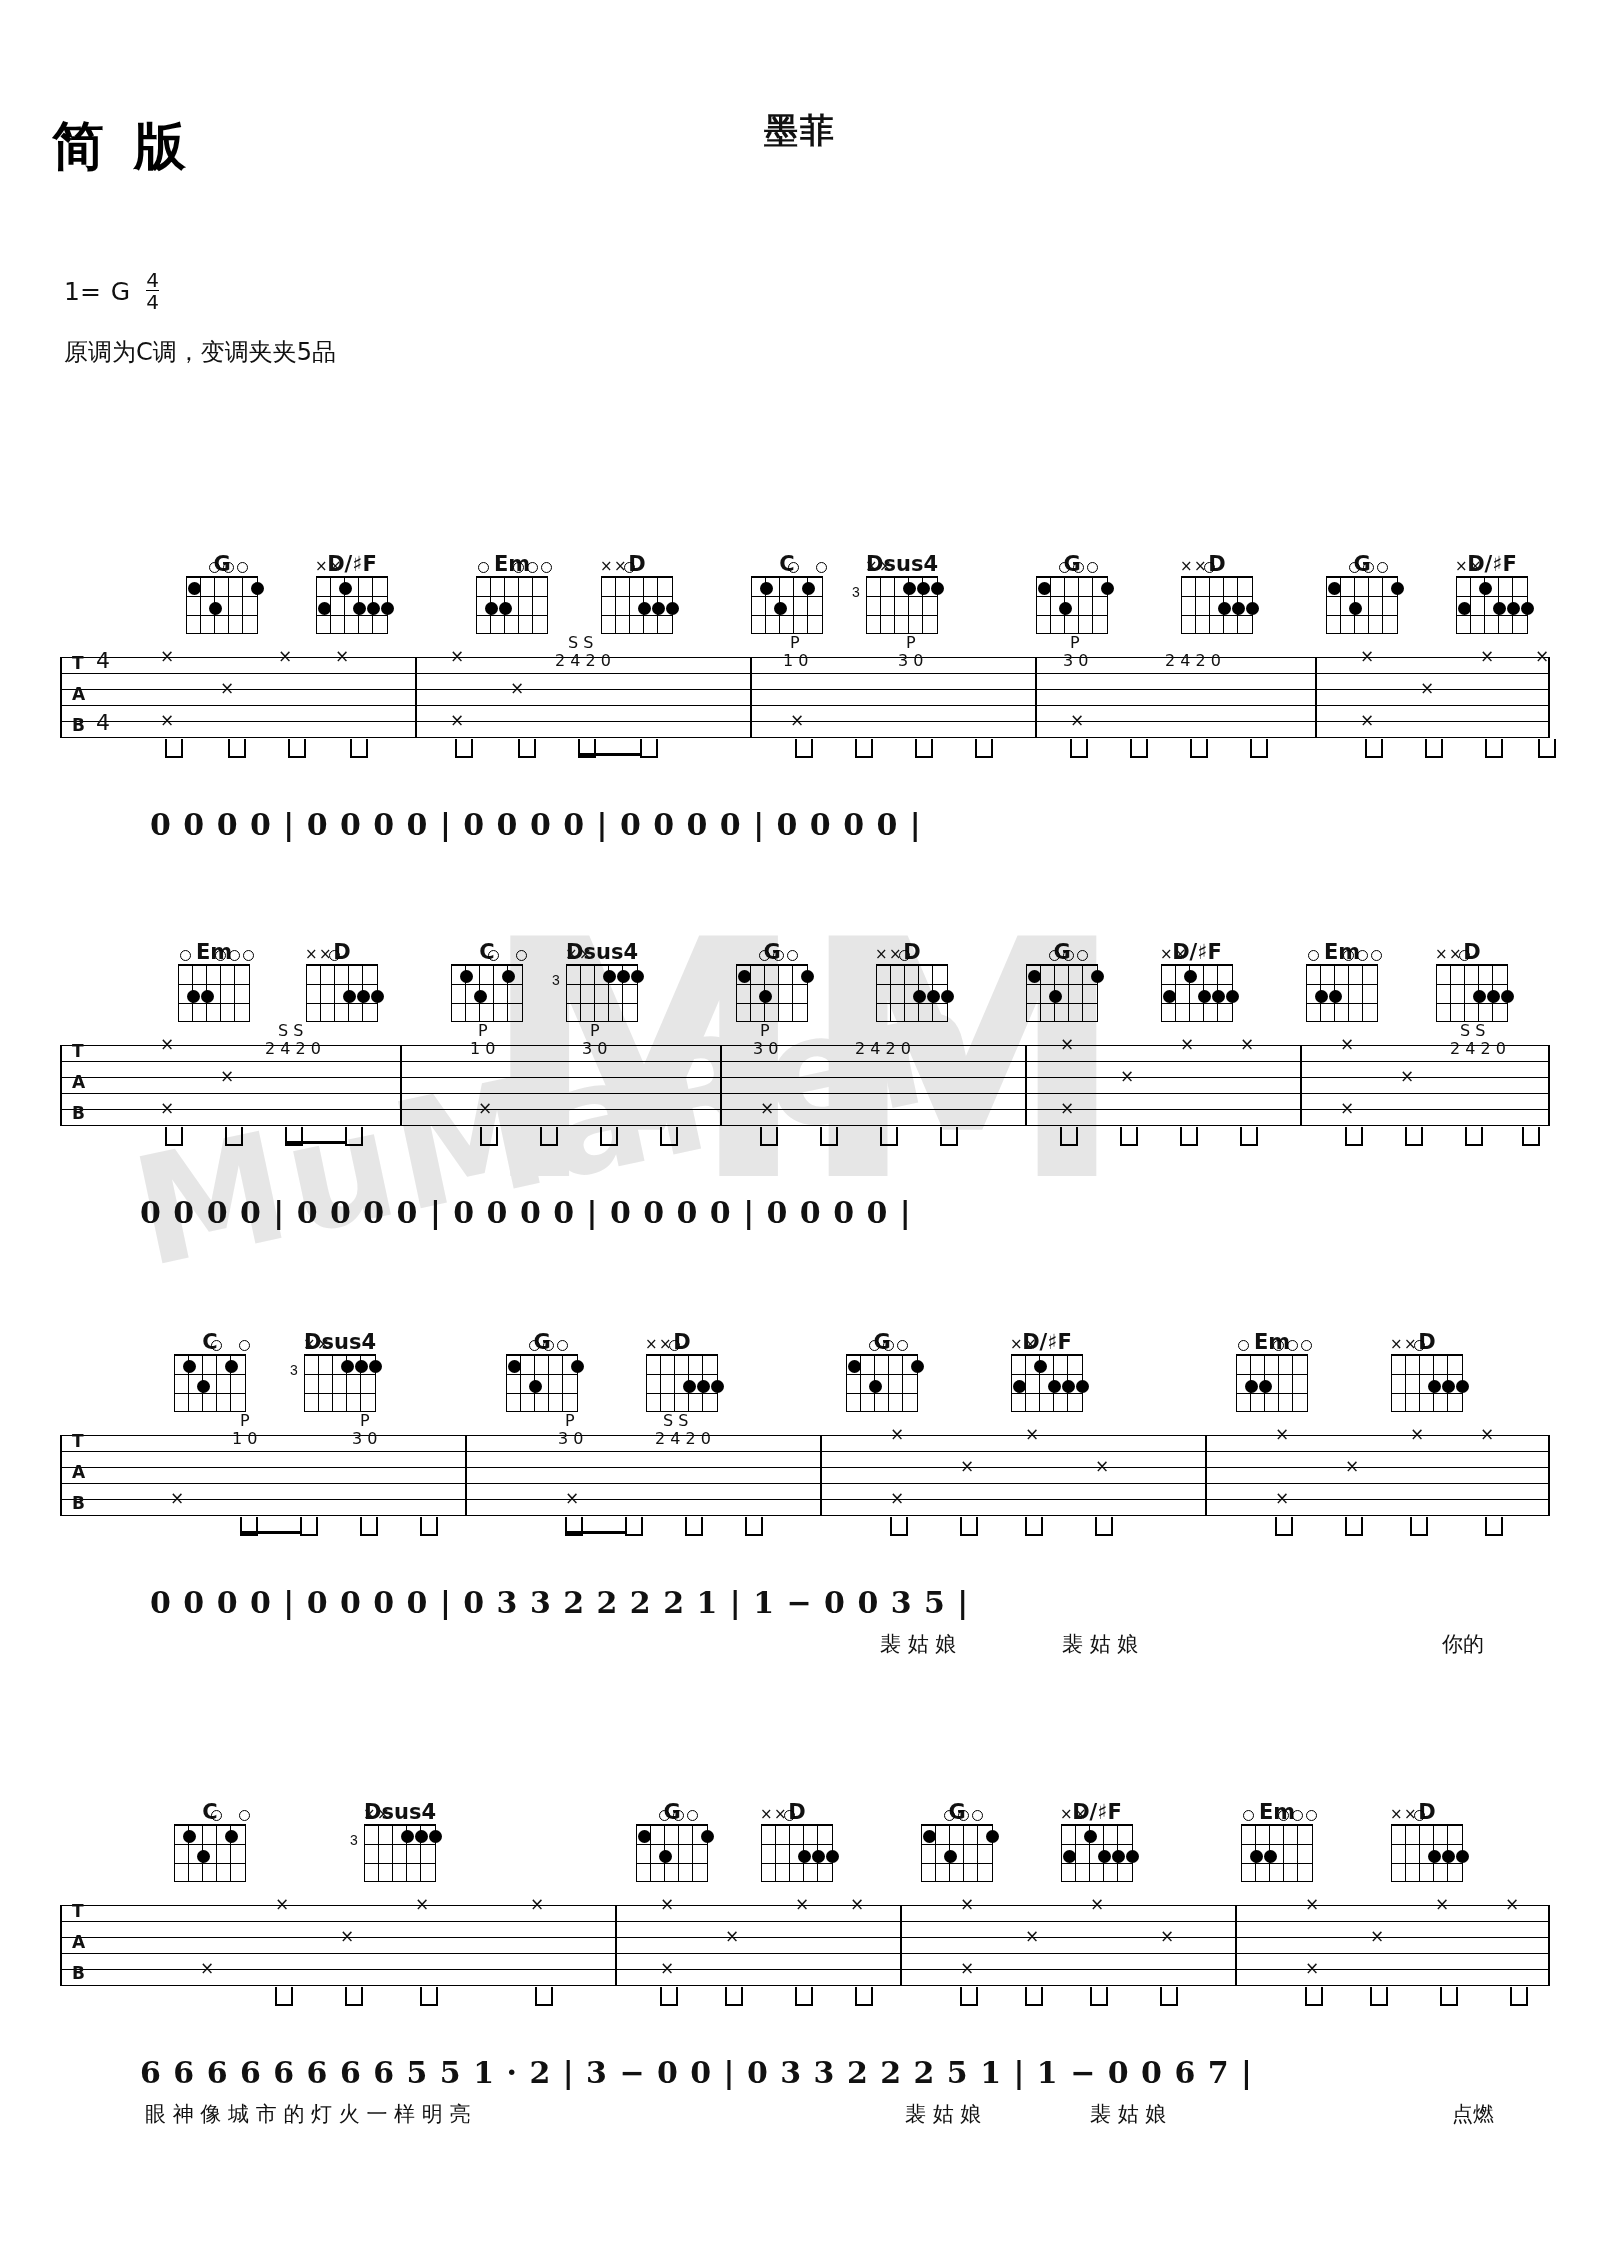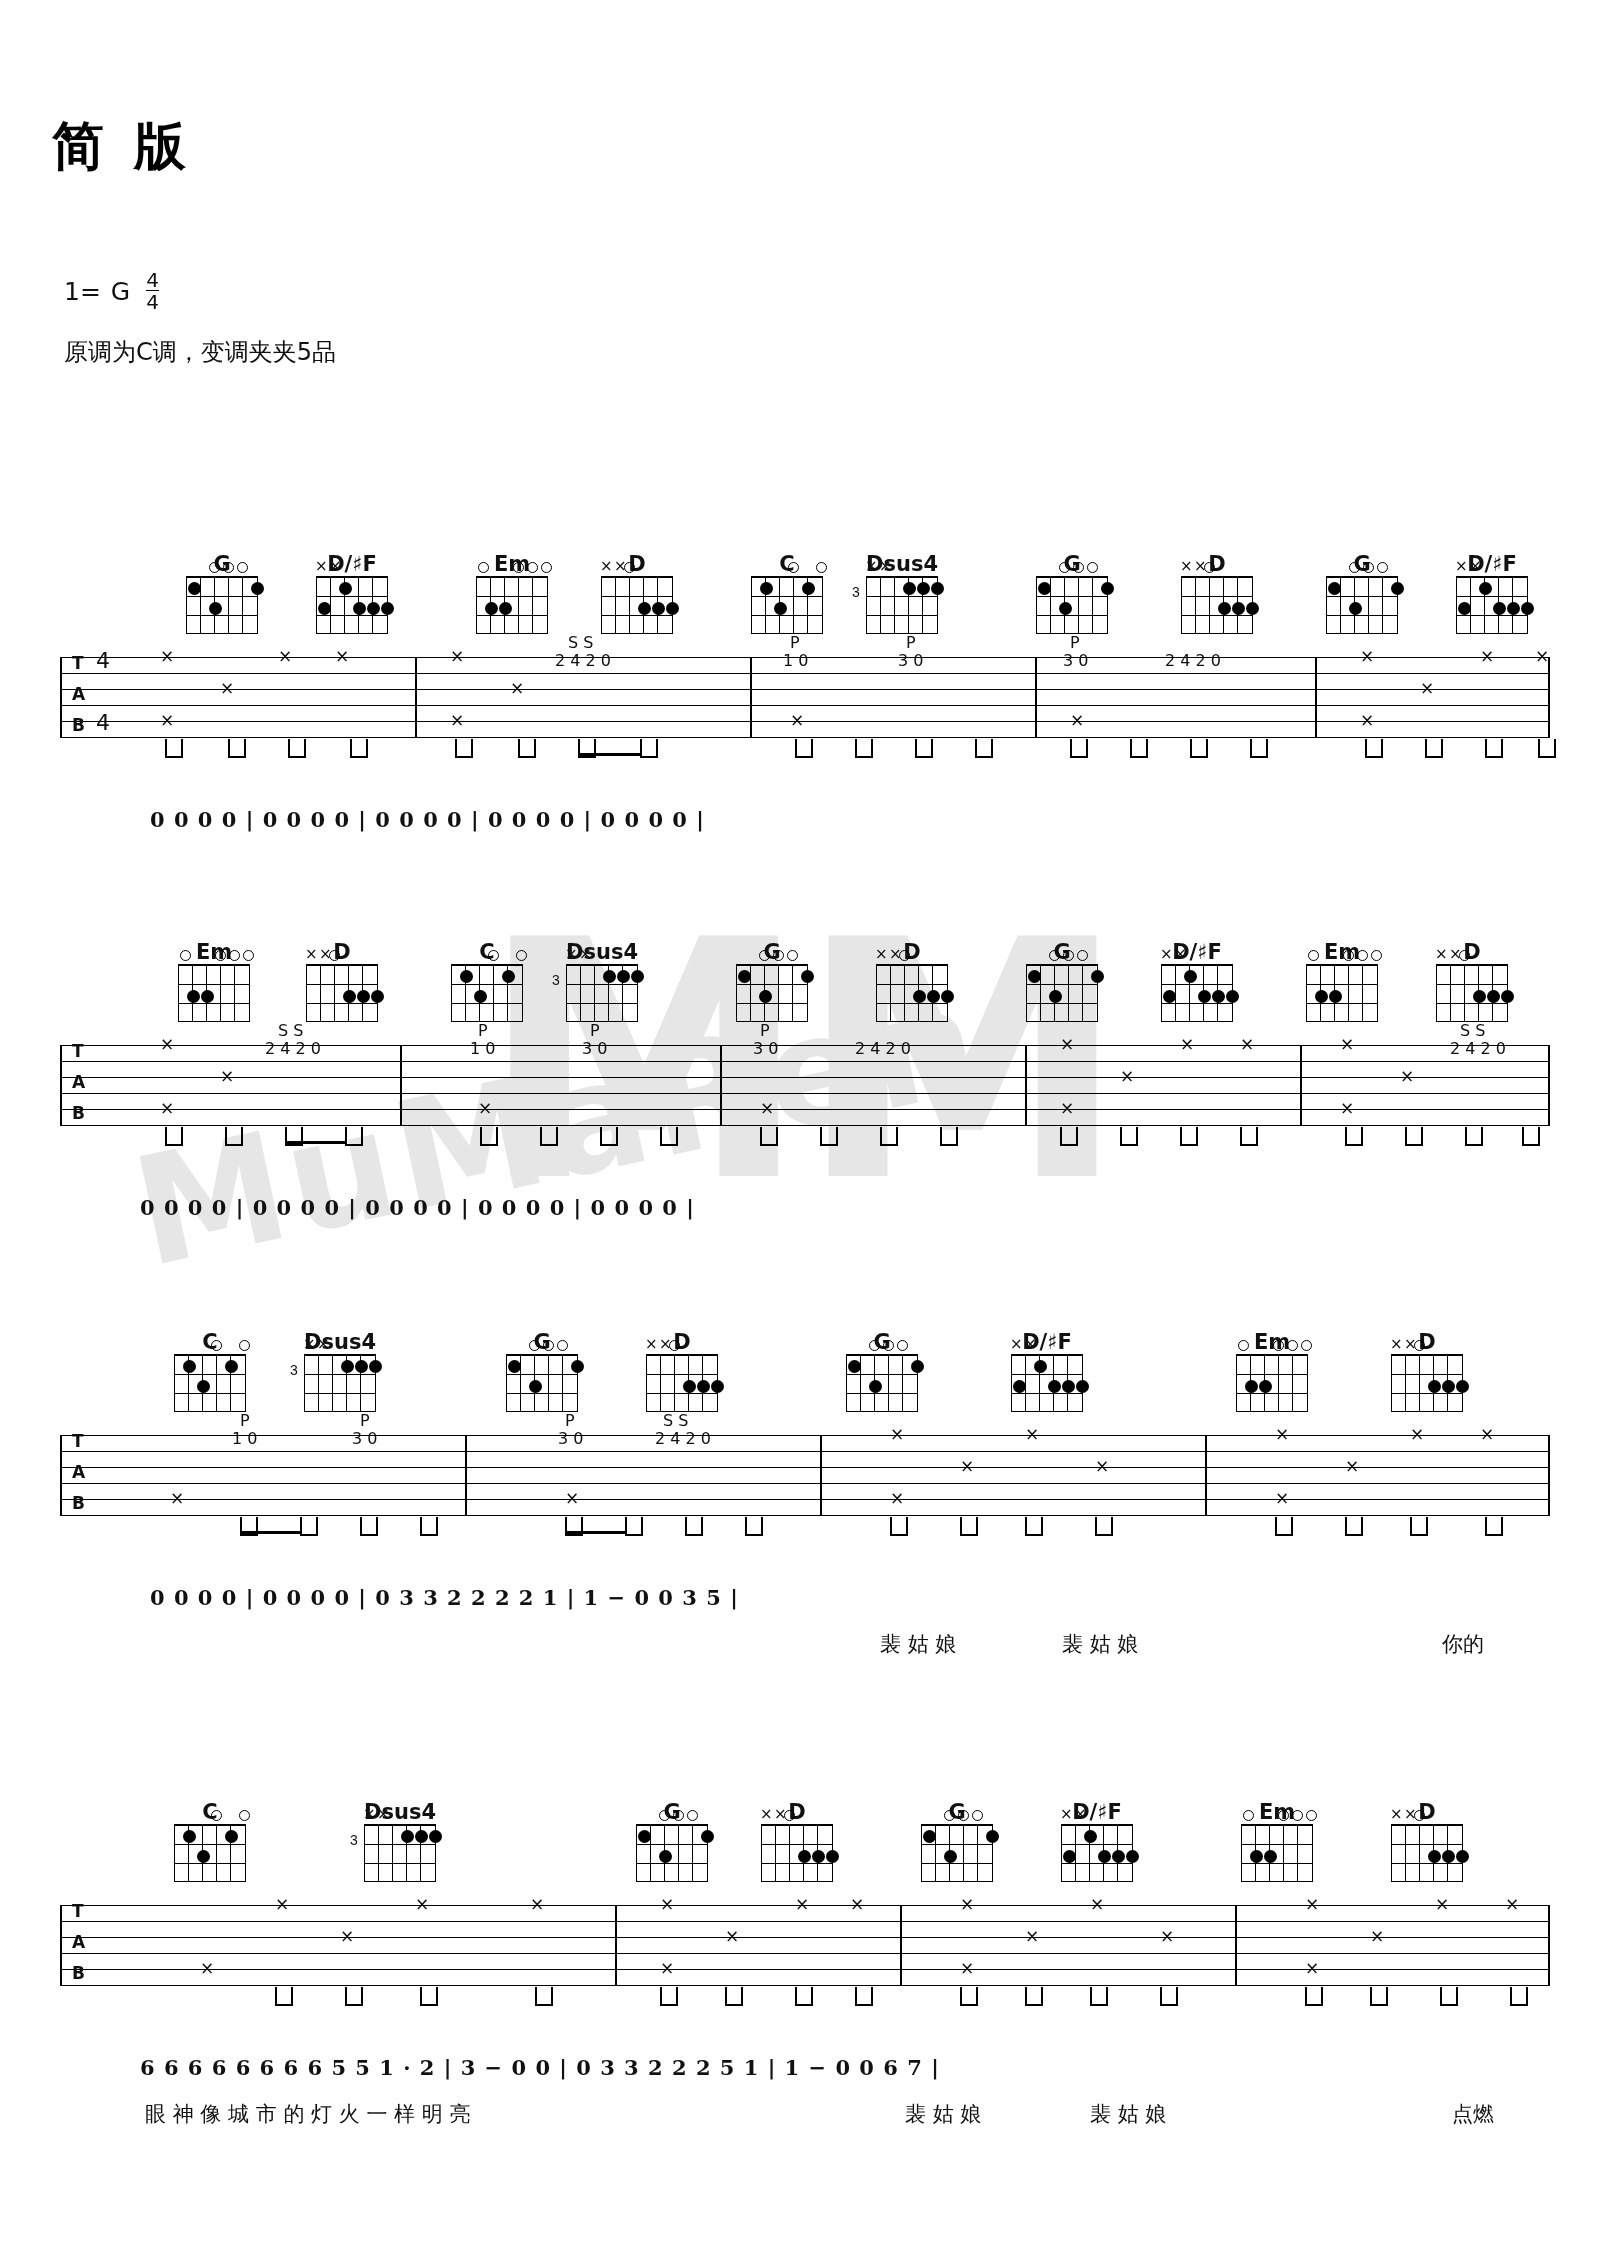--- a/index.html
+++ b/index.html
@@ -93,30 +93,31 @@
            line-height:17px; }
   .num { position:absolute; font-size:16px; font-family:"DejaVu Sans", sans-serif;
          line-height:16px; }
   .strumdown { position:absolute; border-left:2px solid #000;
                border-right:2px solid #000; border-bottom:2px solid #000;
                width:14px; height:17px; }
   .beam { position:absolute; height:3px; background:#000; }
 
   
   .melody { position:absolute; font-family:"DejaVu Serif", serif;
-            font-size:21px; font-weight:bold; letter-spacing:1px; }
+            font-size:30px; font-weight:bold; letter-spacing:1px; }
   .lyric { position:absolute; font-family:"DejaVu Sans", sans-serif;
            font-size:21px; }
 </style>
 </head>
 <body>
 
 <div class="sheet">
 
   <div class="badge">简 版</div>
+  <div class="song-title">墨菲</div>
 
   <div class="keyline">
     <span>1=</span>
     <span>G</span>
     <span class="meter">
       <span>4</span>
       <span style="border-top:1.6px solid #000; padding-top:1px;">4</span>
     </span>
   </div>
   <div class="capo">原调为C调，变调夹夹5品</div>

